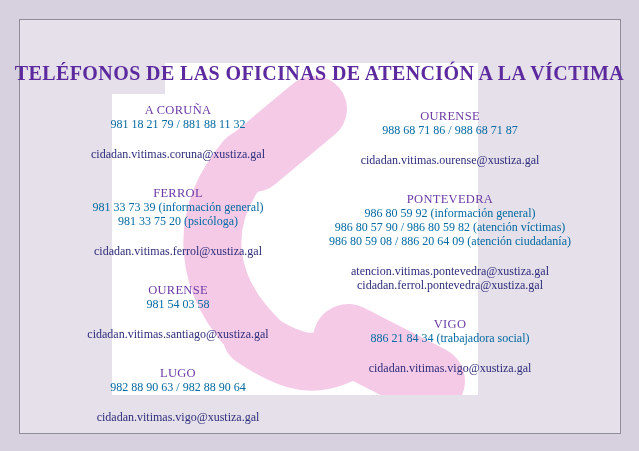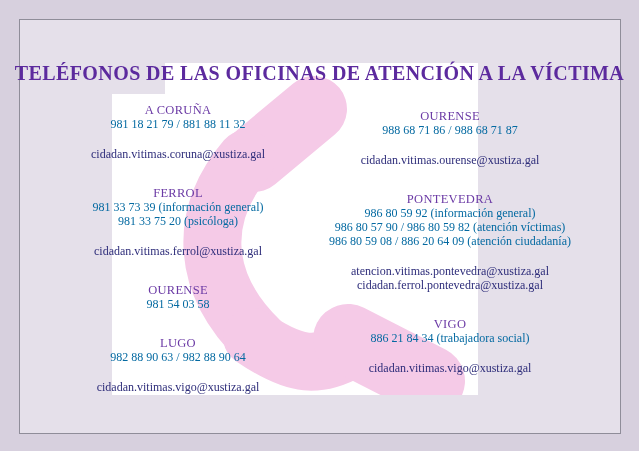--- a/index.html
+++ b/index.html
@@ -67,20 +67,23 @@
       <div class="city">FERROL</div>
       <div class="phone">981 33 73 39 (información general)</div>
       <div class="phone">981 33 75 20 (psicóloga)</div>
       <div class="emails">
         <div class="email">cidadan.vitimas.ferrol@xustiza.gal</div>
       </div>
     </div>
     <div class="office">
       <div class="city">OURENSE</div>
       <div class="phone">981 54 03 58</div>
+      <div class="emails">
+        <div class="email">cidadan.vitimas.santiago@xustiza.gal</div>
+      </div>
     </div>
     <div class="office">
       <div class="city">LUGO</div>
       <div class="phone">982 88 90 63 / 982 88 90 64</div>
       <div class="emails">
         <div class="email">cidadan.vitimas.vigo@xustiza.gal</div>
       </div>
     </div>
   </div>
 <div class="col col-right">

